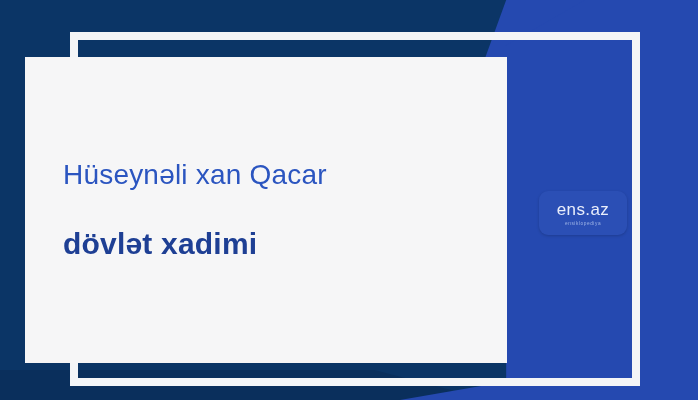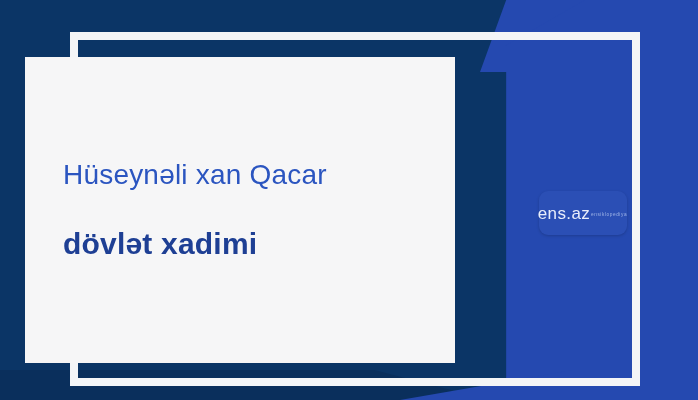--- a/index.html
+++ b/index.html
@@ -76,21 +76,21 @@
     border: 8px solid #f4f5f7;
     box-sizing: border-box;
     background: transparent;
   }
 
   
   .card {
     position: absolute;
     left: 25px;
     top: 57px;
-    width: 430px;
+    width: 482px;
     height: 306px;
     background: #f6f6f7;
     box-sizing: border-box;
     padding: 0 38px;
     display: flex;
     flex-direction: column;
     justify-content: center;
   }
 
   .card-title {
@@ -116,20 +116,21 @@
   
   .logo-badge {
     position: absolute;
     left: 539px;
     top: 191px;
     width: 88px;
     height: 44px;
     background: #2b4fb5;
     border-radius: 9px;
     display: flex;
+    flex-direction: column;
     align-items: center;
     justify-content: center;
     box-shadow: 0 1px 3px rgba(0,0,0,0.18);
   }
   .logo-wordmark {
     font-size: 17px;
     font-weight: 300;
     color: #e9eefb;
     letter-spacing: 0.4px;
     line-height: 1;

